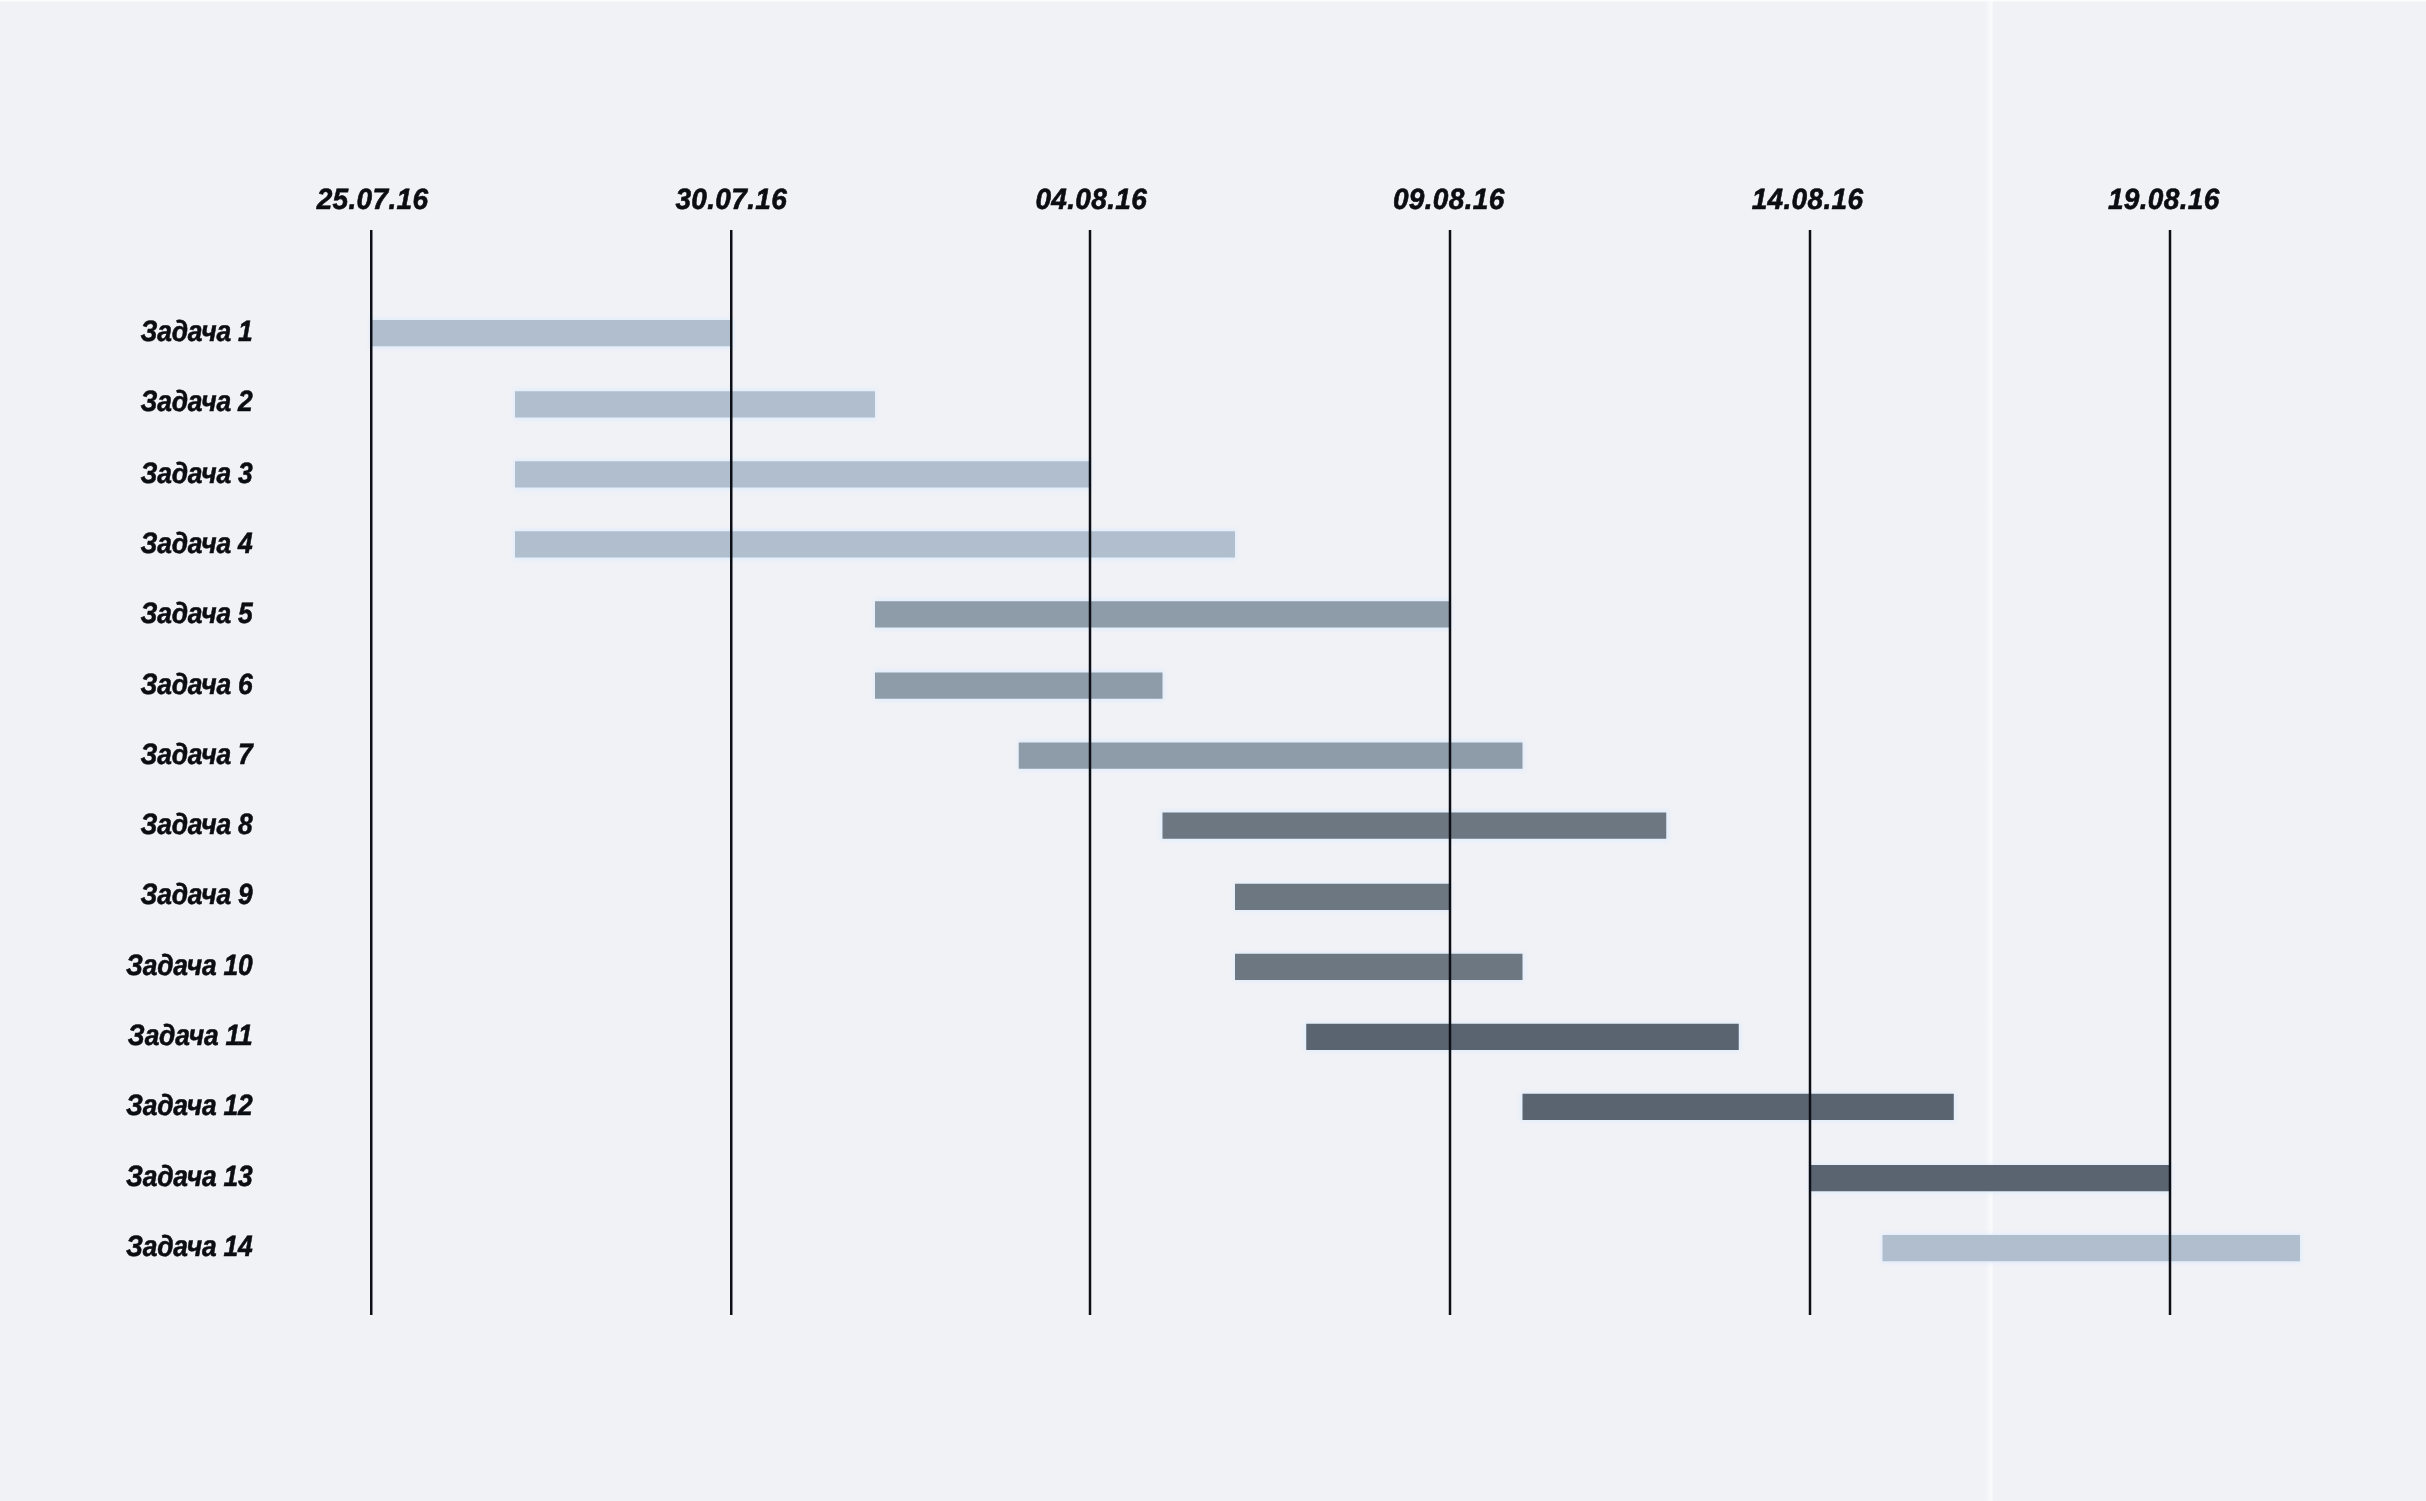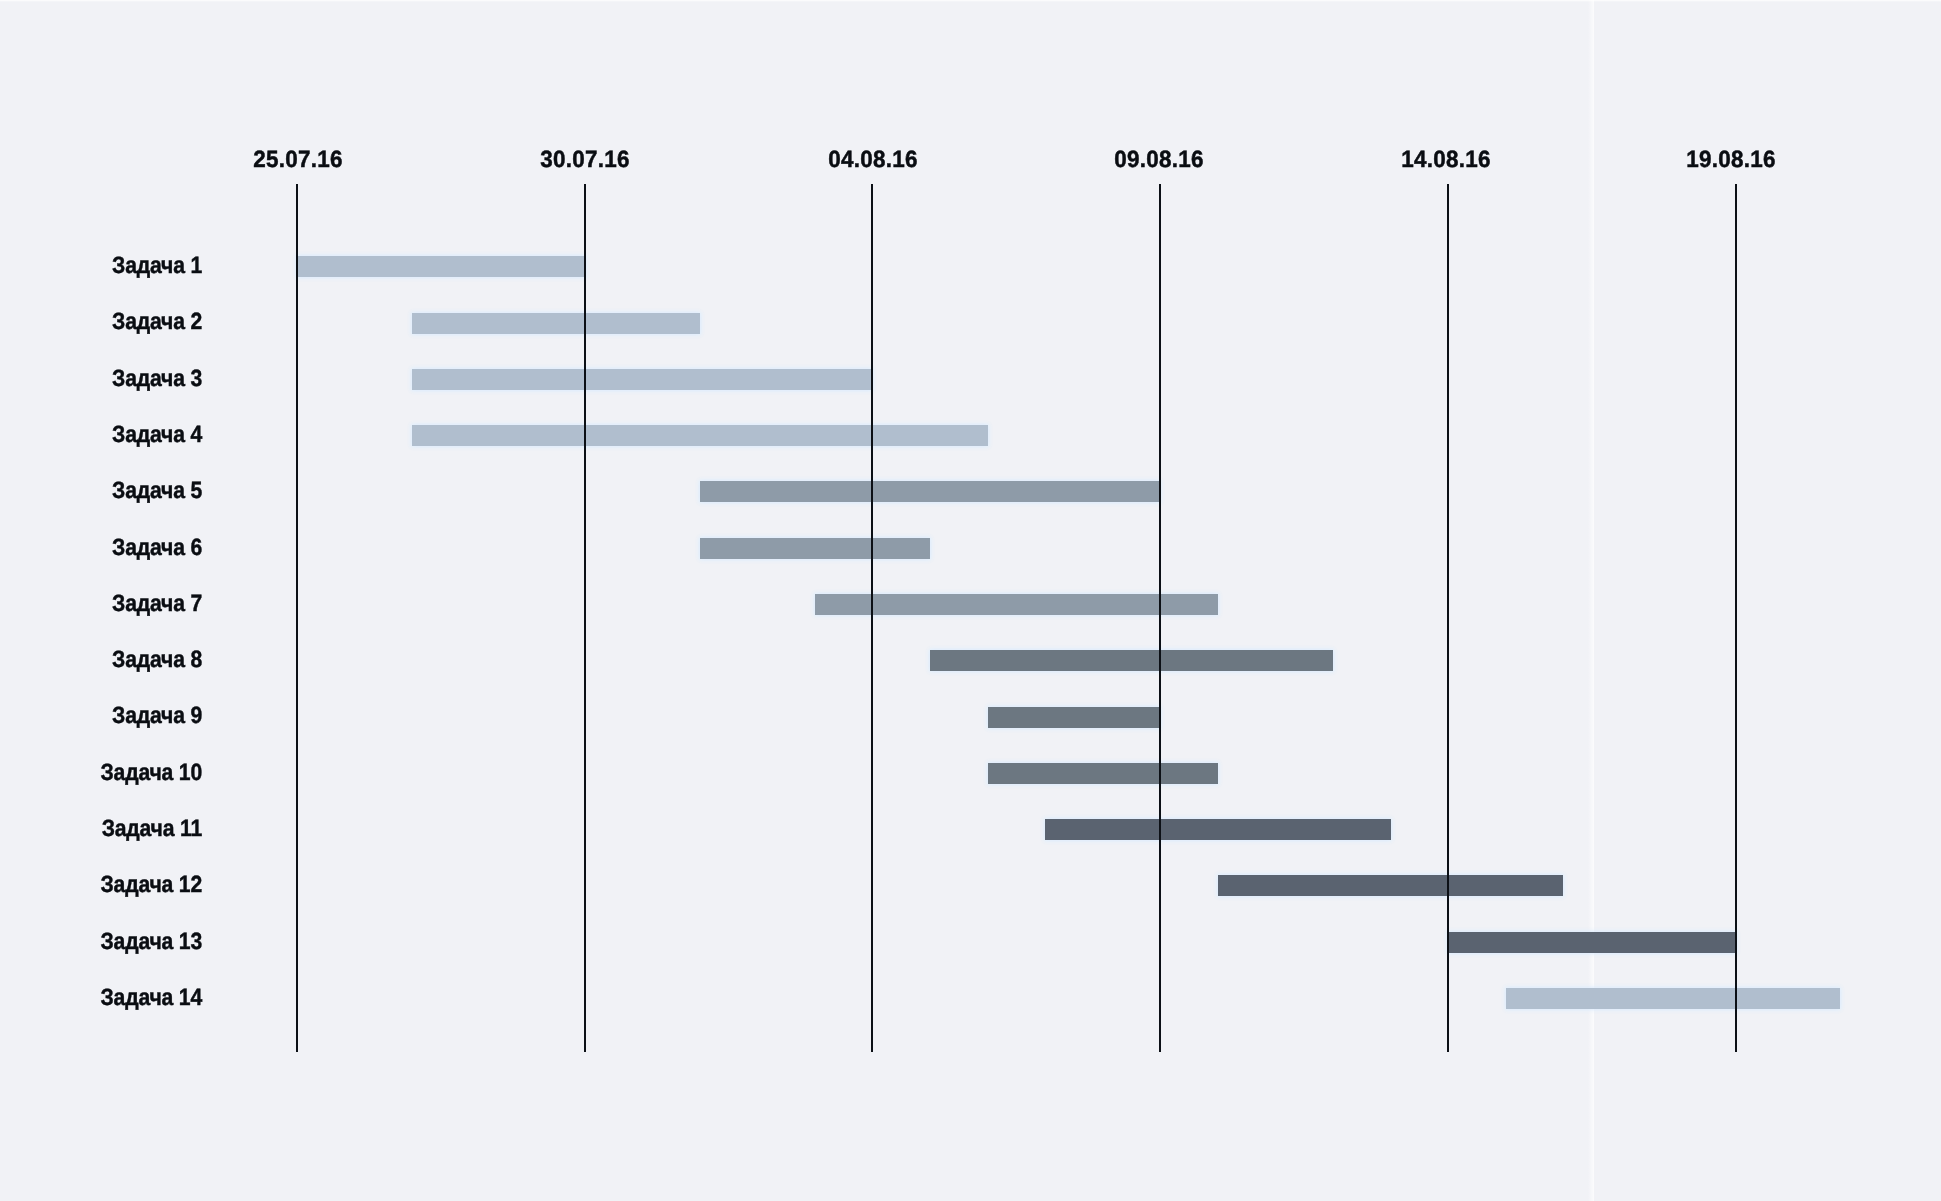--- a/index.html
+++ b/index.html
@@ -1,19 +1,19 @@
 <!DOCTYPE html>
 <html><head>
 <meta charset="utf-8">
 <title>Gantt</title>
 <style>
   html,body{margin:0;padding:0;}
   body{width:1941px;height:1201px;background:#f1f2f6;font-family:"Liberation Sans",sans-serif;overflow:hidden;
        -webkit-font-smoothing:antialiased;text-rendering:geometricPrecision;}
-  .canvas{position:relative;width:1594px;height:1201px;background:#f1f2f6;}
+  .canvas{position:relative;width:1594px;height:1201px;background:#f1f2f6;font-style:italic;}
   .edge-right{position:absolute;top:0;right:0;width:6px;height:1201px;background:linear-gradient(to right,rgba(255,255,255,0) 0%,rgba(255,255,255,0.75) 100%);}
   .edge-top{position:absolute;top:0;left:0;width:1941px;height:2px;background:linear-gradient(to bottom,rgba(255,255,255,0.95) 0%,rgba(255,255,255,0) 100%);}
   .gridline{position:absolute;width:2px;background:#0c1016;}
   .datelabel{position:absolute;font-size:23.5px;line-height:1;font-weight:700;color:#0a0d12;white-space:nowrap;letter-spacing:0.25px;-webkit-text-stroke:0.48px #0a0d12;transform:scaleX(0.955) translateZ(0);transform-origin:50% 50%;}
   .rowlabel{position:absolute;font-size:23.5px;line-height:1;font-weight:700;color:#0a0d12;white-space:nowrap;text-align:right;letter-spacing:-0.2px;-webkit-text-stroke:0.45px #0a0d12;transform:scaleX(0.9) translateZ(0);transform-origin:100% 50%;}
   .bar{position:absolute;box-shadow:0 0 4px 1px rgba(218,236,255,0.95);}
 </style>
 </head>
 <body>
 

